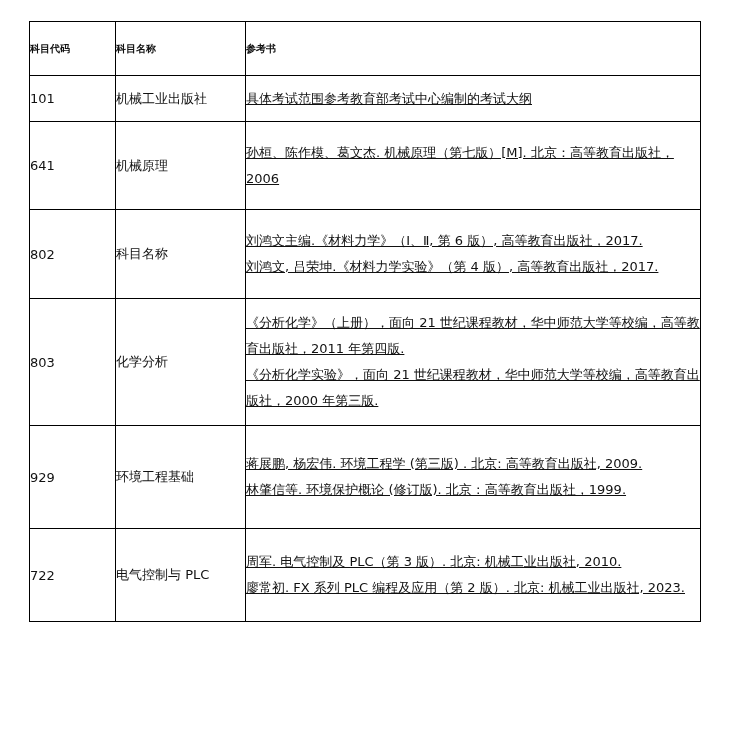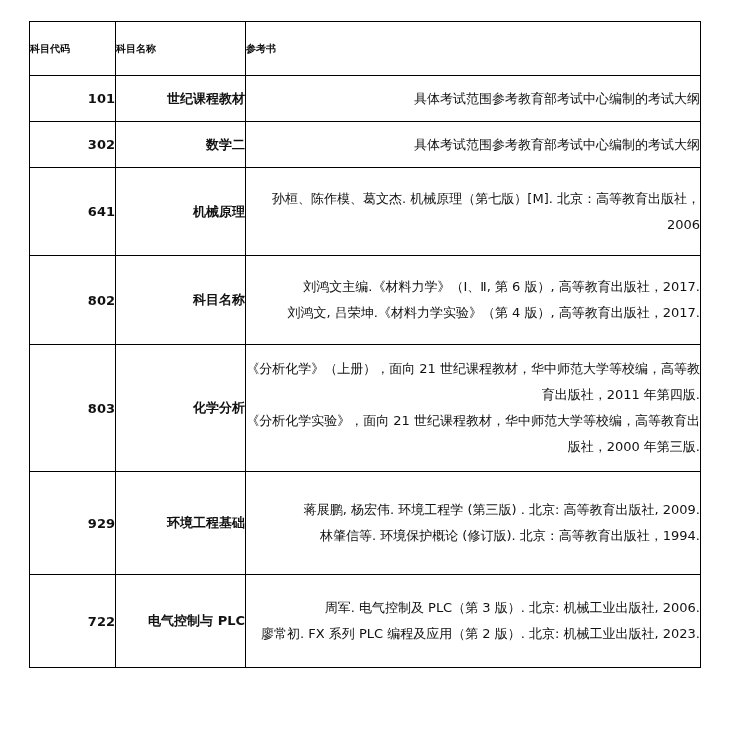--- a/index.html
+++ b/index.html
@@ -10,22 +10,22 @@
       font-size: 13px;
     }
     table.ref col.c1 { width: 86px; }
     table.ref col.c2 { width: 130px; }
     table.ref col.c3 { width: 455px; }
     table.ref th, table.ref td {
       border: 1px solid #000; padding: 0;
       vertical-align: middle;
     }
     table.ref th { font-weight: bold; text-align: left; font-size: 10px; }
-    td.code, td.name { text-align: right; font-weight: bold; }
-    td.books { text-align: right; padding: 0 6px 0 8px; line-height: 26px; }
+    td.code, td.name { text-align: left; }
+    td.books { text-align: left; padding: 0 6px 0 8px; line-height: 26px; text-decoration: underline; }
     td.books div { white-space: normal; }
     tr.h0 { height: 54px; }
     tr.r101 { height: 46px; }
     tr.r204 { height: 46px; }
     tr.r302 { height: 46px; }
     tr.r801 { height: 88px; }
     tr.r802 { height: 89px; }
     tr.r803 { height: 127px; }
     tr.r804 { height: 103px; }
     tr.r806 { height: 93px; }
@@ -42,28 +42,21 @@
   <thead>
     <tr class="h0">
       <th>科目代码</th>
       <th>科目名称</th>
       <th>参考书</th>
     </tr>
   </thead>
   <tbody>
     <tr class="r101">
       <td class="code">101</td>
-      <td class="name">世纪课程教材</td>
-      <td class="books">
-        <div>具体考试范围参考教育部考试中心编制的考试大纲</div>
-      </td>
-    </tr>
-    <tr class="r302">
-      <td class="code">302</td>
-      <td class="name">数学二</td>
+      <td class="name">机械工业出版社</td>
       <td class="books">
         <div>具体考试范围参考教育部考试中心编制的考试大纲</div>
       </td>
     </tr>
     <tr class="r801">
       <td class="code">641</td>
       <td class="name">机械原理</td>
       <td class="books">
         <div>孙桓、陈作模、葛文杰. 机械原理（第七版）[M]. 北京：高等教育出版社，2006</div>
       </td>
@@ -82,25 +75,25 @@
       <td class="books">
         <div>《分析化学》（上册），面向 21 世纪课程教材，华中师范大学等校编，高等教育出版社，2011 年第四版.</div>
         <div>《分析化学实验》，面向 21 世纪课程教材，华中师范大学等校编，高等教育出版社，2000 年第三版.</div>
       </td>
     </tr>
     <tr class="r804">
       <td class="code">929</td>
       <td class="name">环境工程基础</td>
       <td class="books">
         <div>蒋展鹏, 杨宏伟. 环境工程学 (第三版) . 北京: 高等教育出版社, 2009.</div>
-        <div>林肇信等. 环境保护概论 (修订版). 北京：高等教育出版社，1994.</div>
+        <div>林肇信等. 环境保护概论 (修订版). 北京：高等教育出版社，1999.</div>
       </td>
     </tr>
     <tr class="r806">
       <td class="code">722</td>
       <td class="name">电气控制与 PLC</td>
       <td class="books">
-        <div>周军. 电气控制及 PLC（第 3 版）. 北京: 机械工业出版社, 2006.</div>
+        <div>周军. 电气控制及 PLC（第 3 版）. 北京: 机械工业出版社, 2010.</div>
         <div>廖常初. FX 系列 PLC 编程及应用（第 2 版）. 北京: 机械工业出版社, 2023.</div>
       </td>
     </tr>
   </tbody>
 </table>
 
 </body></html>

